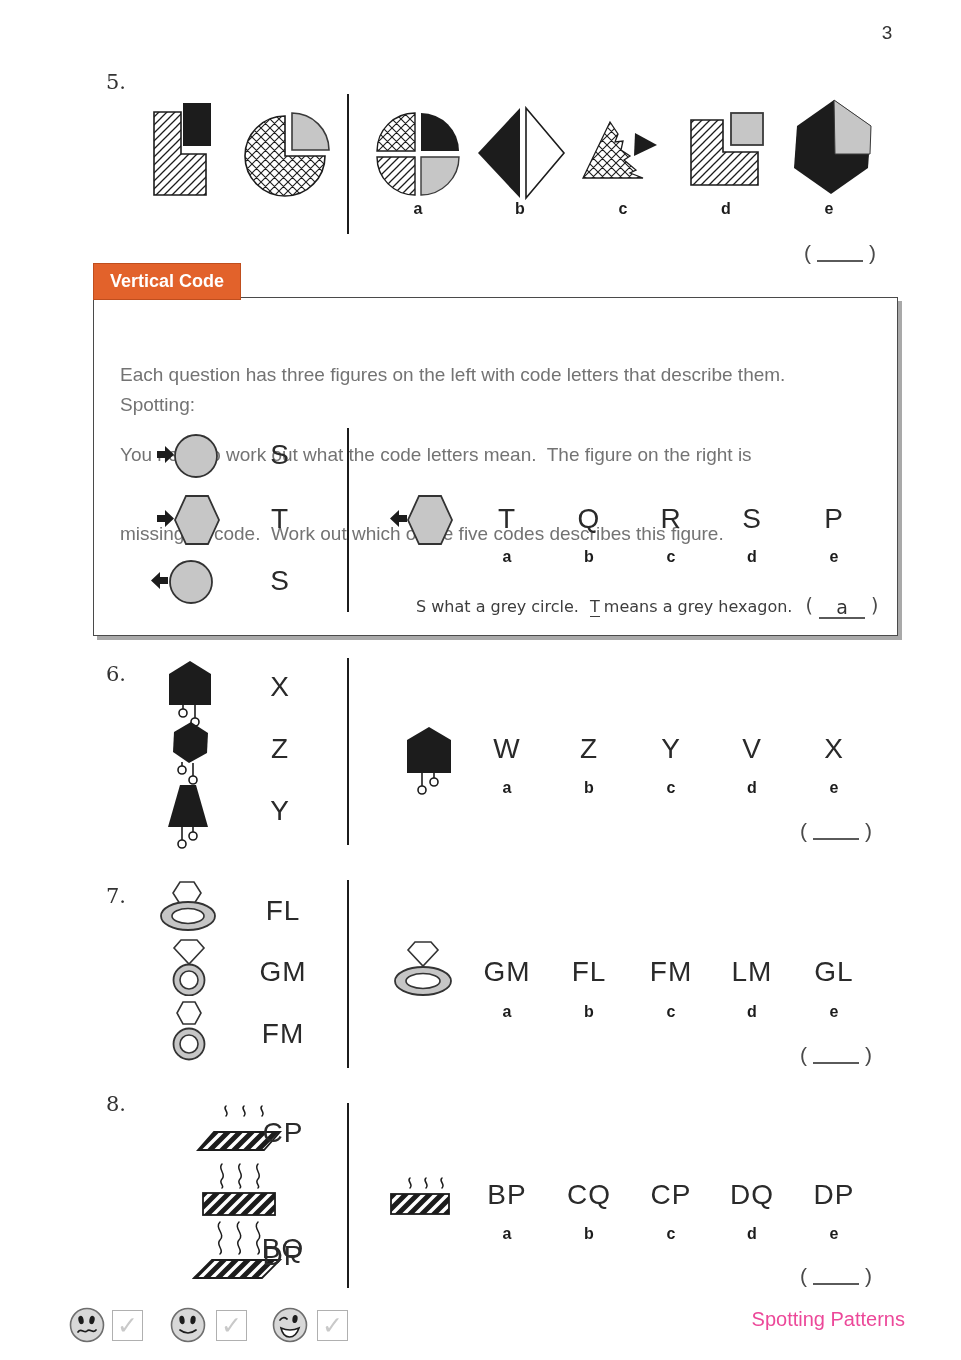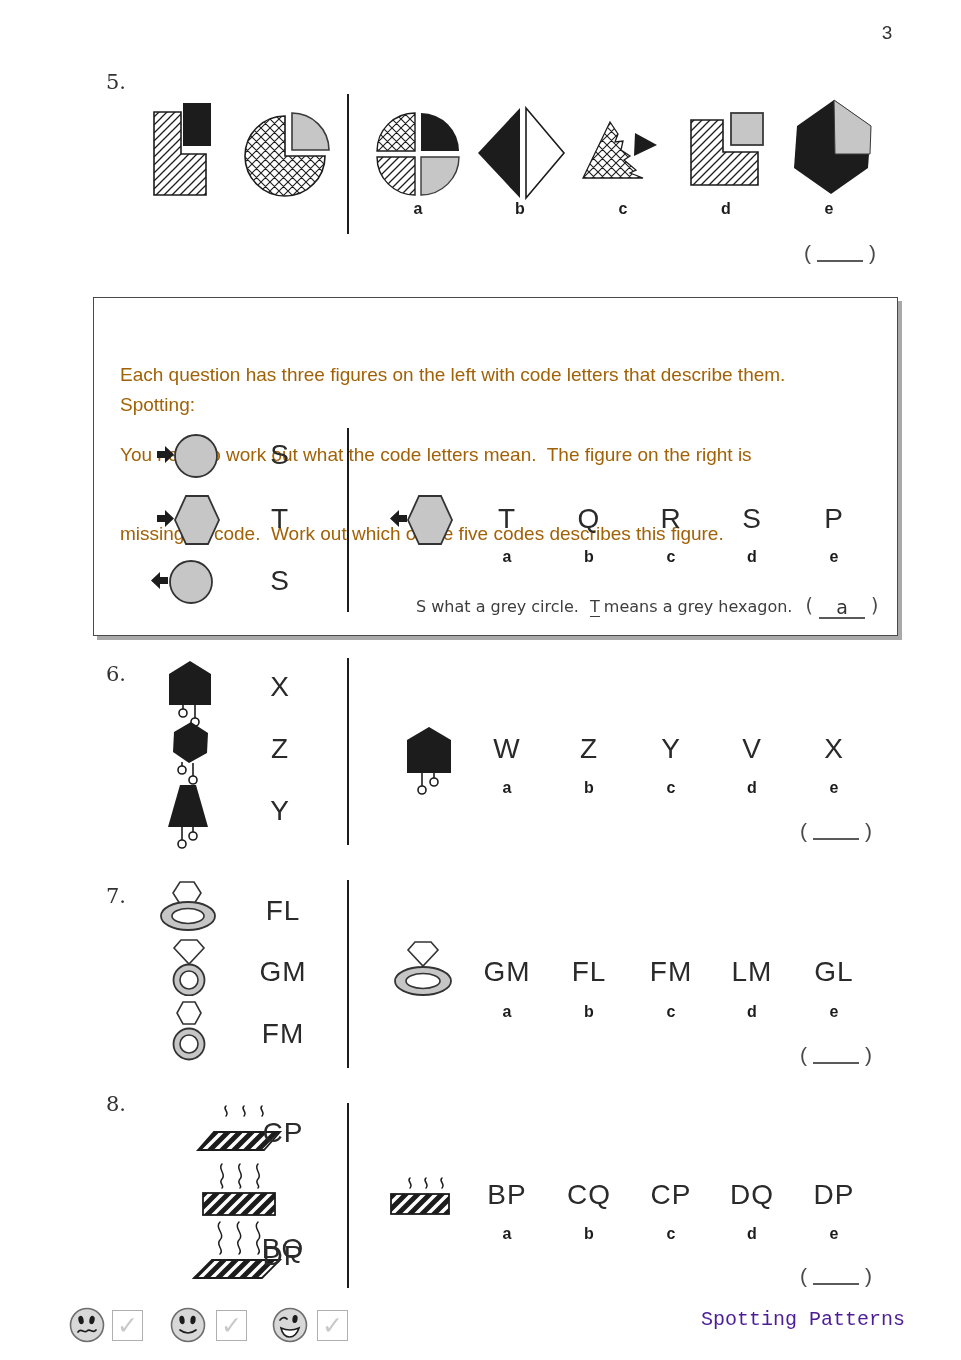--- a/index.html
+++ b/index.html
@@ -13,26 +13,26 @@
   .rowcode{width:70px;text-align:center;}
   .divider{width:2px;background:#1c1c1c;}
   .blank{font-size:21px;color:#4a4a4a;white-space:nowrap;}
   .blank .line{display:inline-block;width:46px;height:20px;border-bottom:2.4px solid #5a5a5a;
                margin:0 6px;text-align:center;font-family:"DejaVu Sans",sans-serif;
                font-size:19px;color:#333;line-height:20px;vertical-align:-2px;}
   .vcbox{left:93px;top:297px;width:803px;height:337px;background:#fff;
          border:1.6px solid #4a4a4a;box-shadow:4px 4px 0 #a9a9a9;}
   .vctab{left:93px;top:263px;height:35px;line-height:35px;padding:0 16px;background:#e2622b;
          border:1px solid #bf4e1e;color:#fff;font-weight:bold;font-size:18px;z-index:5;}
-  .instr{font-size:19px;line-height:26.5px;color:#a16207;white-space:pre-wrap;}
+  .instr{font-size:19px;line-height:26.5px;color:#737373;white-space:pre-wrap;}
   .hand{font-family:"DejaVu Sans",sans-serif;font-size:16px;color:#3d3d3d;}
   .hand .u{border-bottom:1.6px solid #3d3d3d;}
   .checkbox{width:29px;height:29px;border:1.6px solid #b0b0b0;text-align:center;
             line-height:29px;font-size:25px;color:#c9c9c9;background:#fff;}
-  .footerlabel{font-size:20px;color:#4c1d95;text-align:right;font-family:Liberation Mono, monospace;}
+  .footerlabel{font-size:20px;color:#ec4899;text-align:right;}
   .pageno{font-size:19px;color:#333;}
 </style>
 </head>
 <body>
 
 <div id="page">
 
   <svg width="0" height="0" style="position:absolute">
     <defs>
       <pattern id="diag" patternUnits="userSpaceOnUse" width="8" height="8">
@@ -87,20 +87,21 @@
 
   <div class="abs optletter" style="left:378px;top:200px;width:80px;text-align:center;">a</div>
   <div class="abs optletter" style="left:480px;top:200px;width:80px;text-align:center;">b</div>
   <div class="abs optletter" style="left:583px;top:200px;width:80px;text-align:center;">c</div>
   <div class="abs optletter" style="left:686px;top:200px;width:80px;text-align:center;">d</div>
   <div class="abs optletter" style="left:789px;top:200px;width:80px;text-align:center;">e</div>
 
   <div class="abs blank" style="left:804px;top:240px;">(<span class="line"></span>)</div>
 
   <div class="abs vcbox"></div>
+  <div class="abs vctab">Vertical Code</div>
 
   <div class="abs instr" style="left:120px;top:309px;width:770px;">
     <div>Each question has three figures on the left with code letters that describe them.</div>
     <div>You need to work out what the code letters mean.  The figure on the right is</div>
     <div>missing its code.  Work out which of the five codes describes this figure.</div>
   </div>
   <div class="abs instr" style="left:120px;top:392px;">Spotting:</div>
 
   <svg class="abs" style="left:157px;top:444px;" width="18" height="21">
     <polygon points="0,7 8,7 8,2 17,10.5 8,19 8,14 0,14" fill="#1c1c1c"></polygon>

